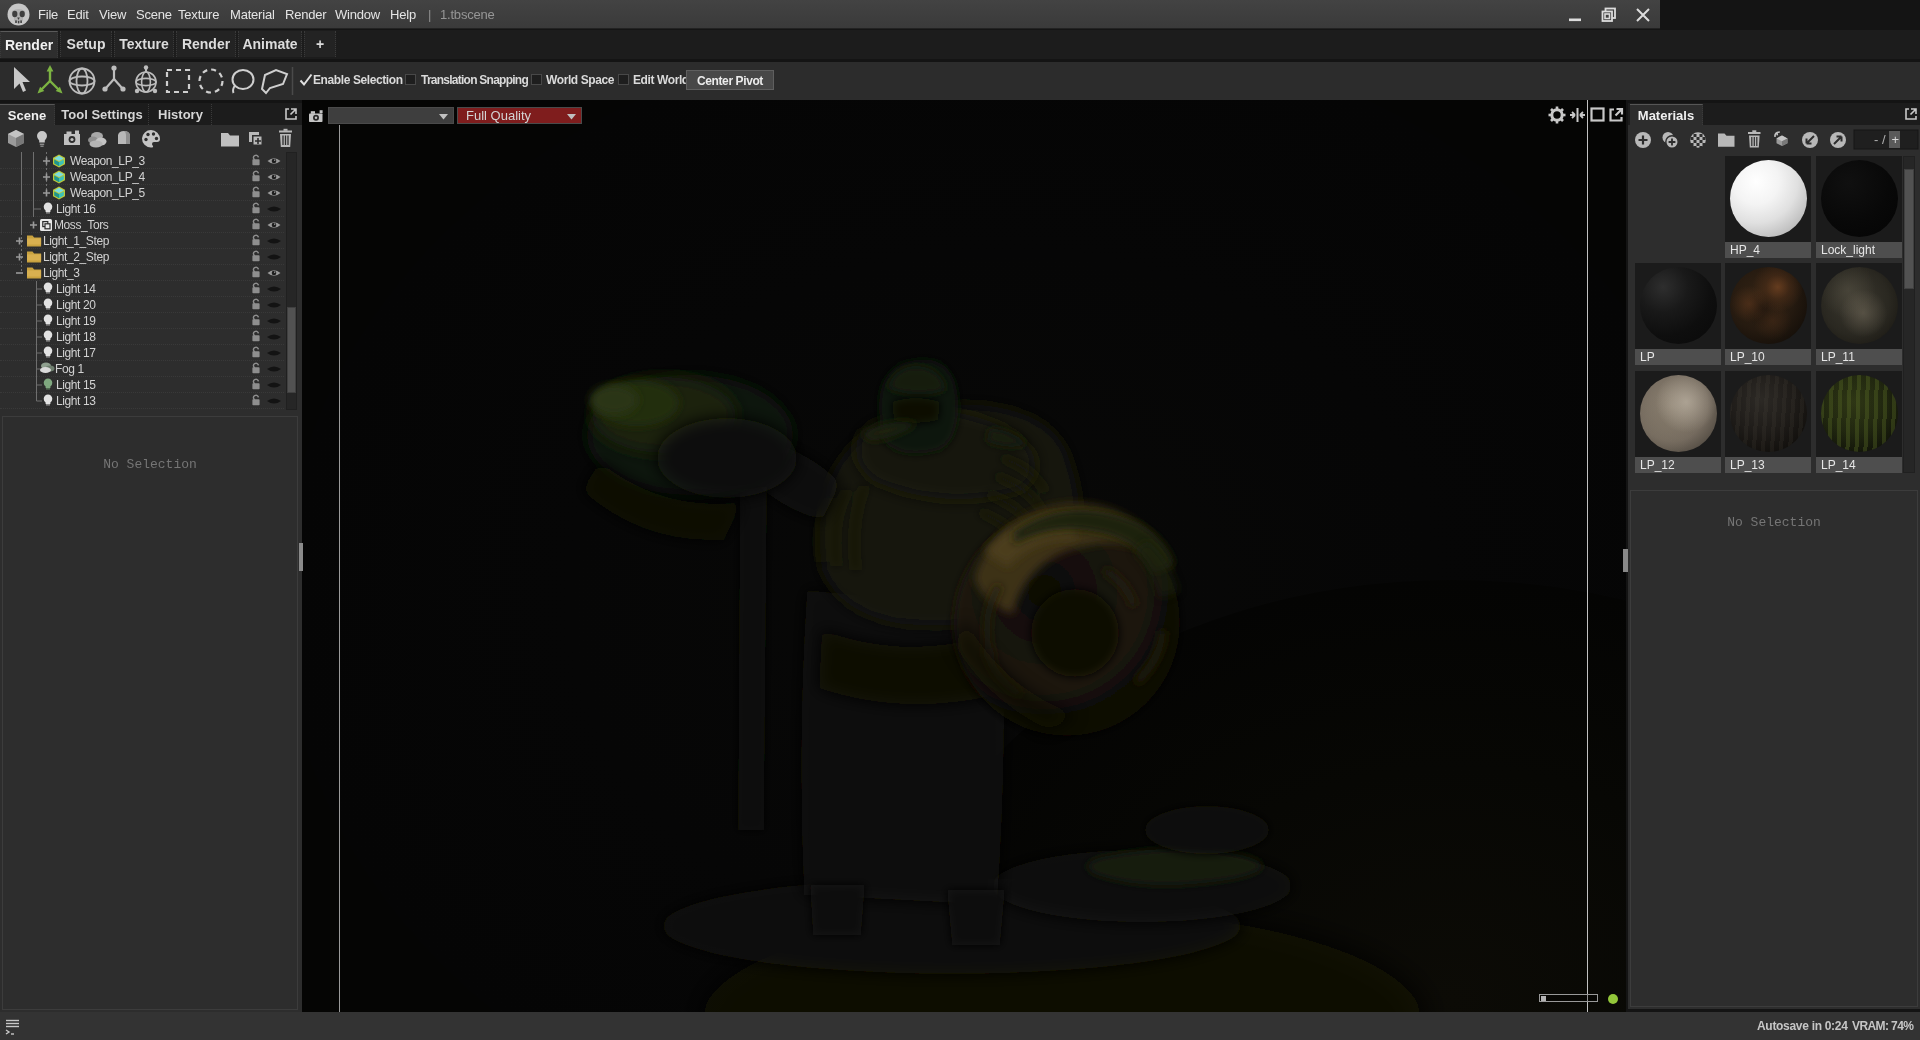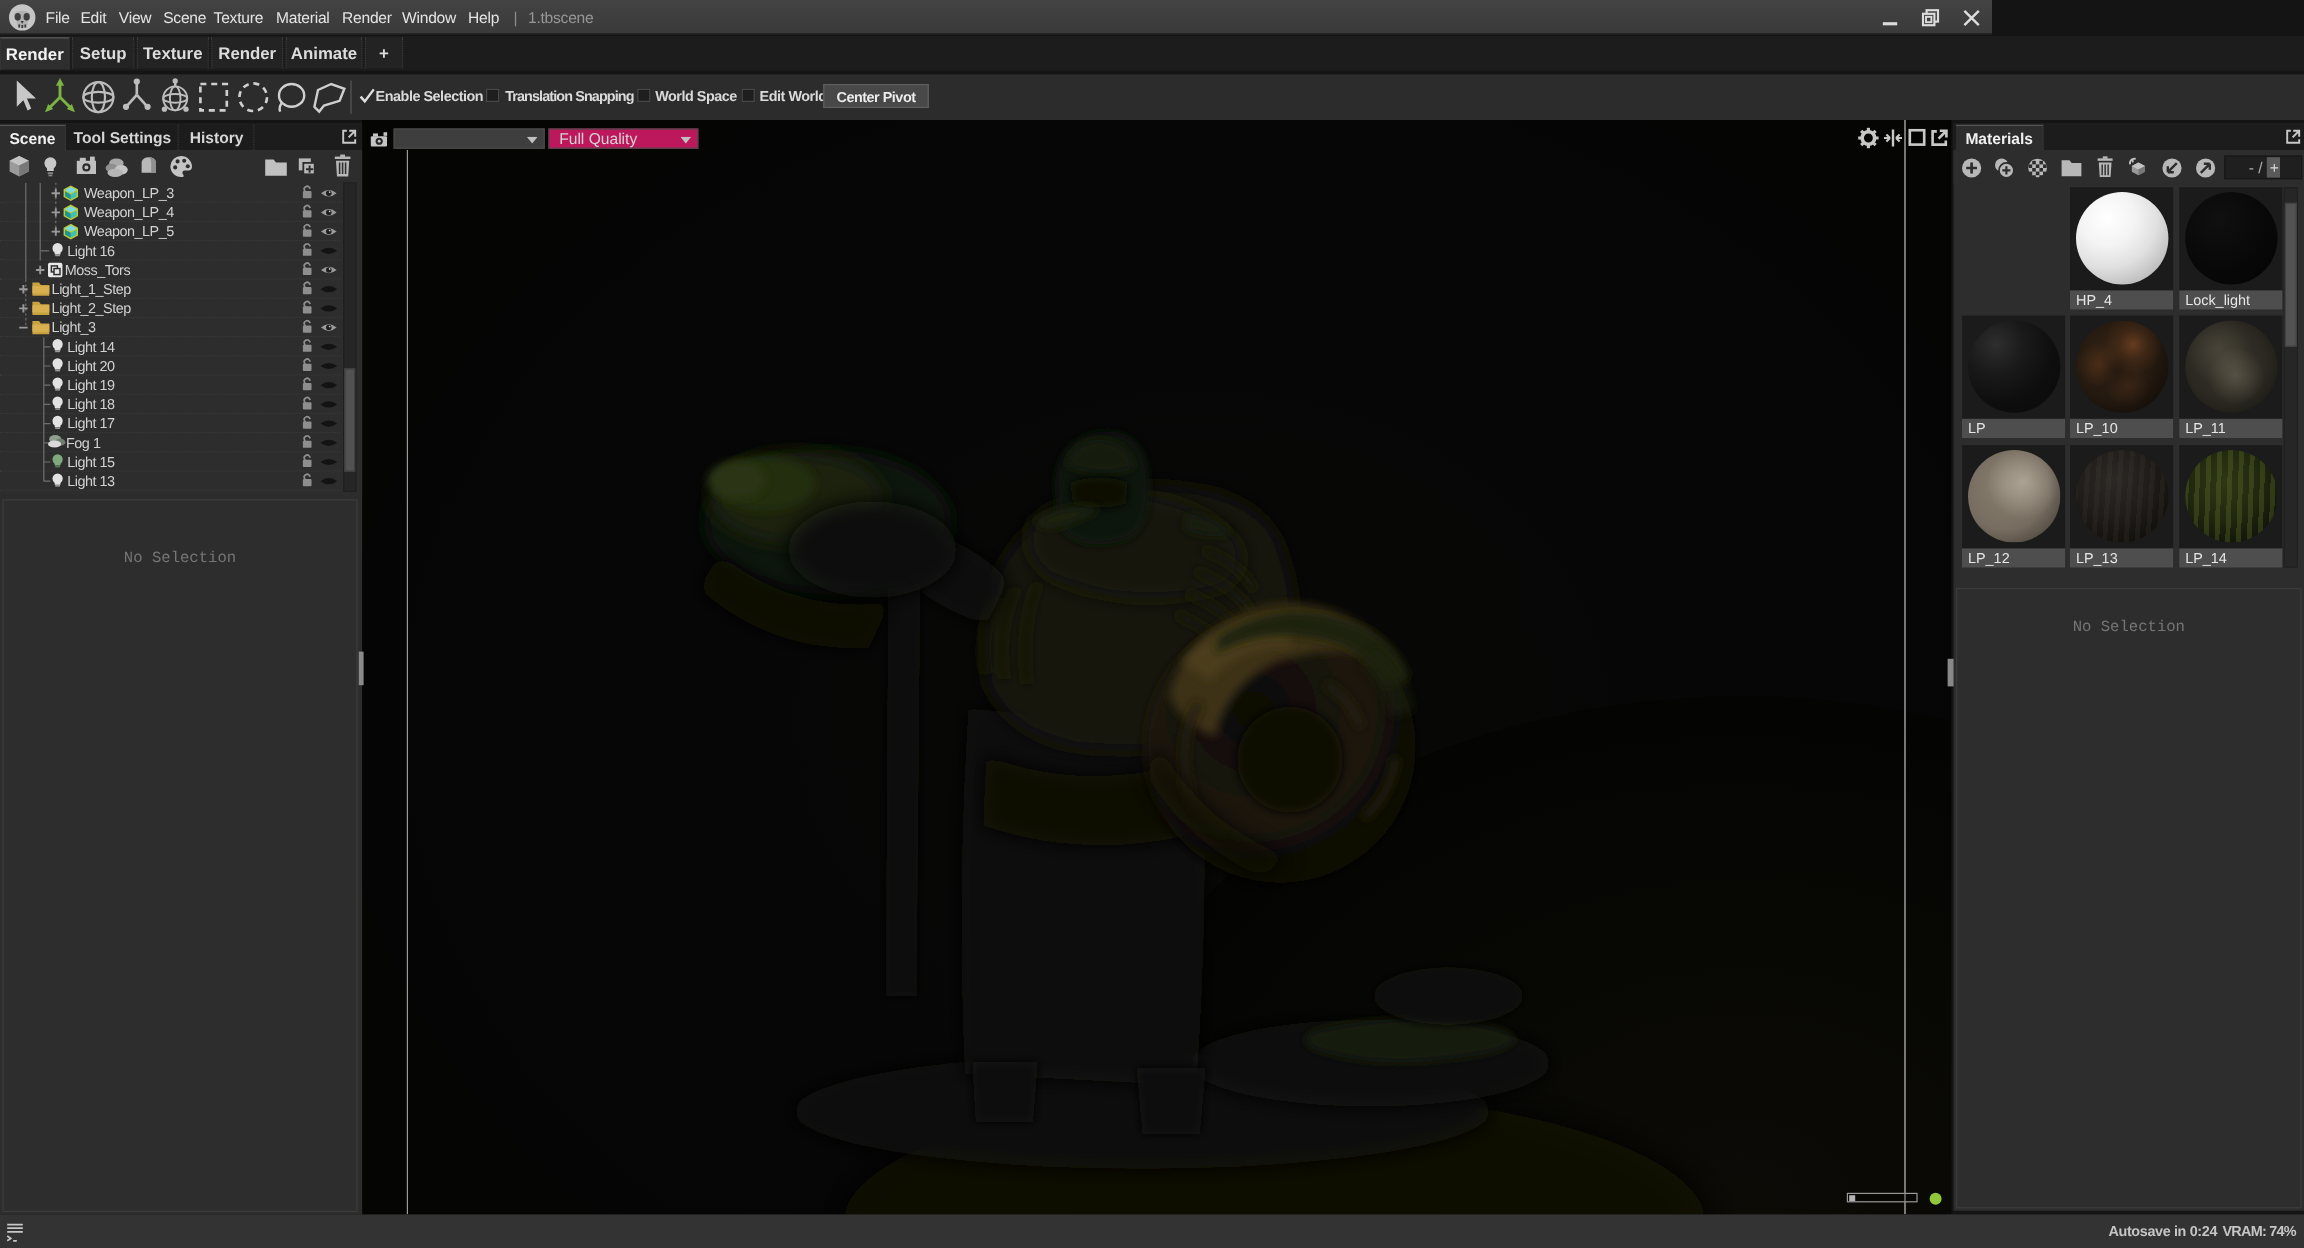--- a/index.html
+++ b/index.html
@@ -523,21 +523,21 @@
     <rect x="2.8" y="3.2" width="4.2" height="2.6" fill="#c4c4c4"></rect>
     <circle cx="8" cy="9.7" r="3" fill="#262626"></circle>
     <circle cx="8" cy="9.7" r="1.2" fill="#c4c4c4"></circle>
     <rect x="11.6" y="2.2" width="3" height="3" fill="#c4c4c4"></rect>
   </svg>
   <div class="abs" style="left:26px;top:7px;width:126px;height:17px;background:#3e3e3e;border:1px solid #4a4a4a">
     <svg class="abs" style="right:5px;top:6px" width="9" height="6">
           <path d="M0 0 L9 0 L4.5 5.5 Z" fill="#c0c0c0"></path>
         </svg>
   </div>
-  <div class="abs" style="left:155px;top:7px;width:125px;height:17px;background:#be185d;border:1px solid #4a4a4a;color:#d4d4d4;font-size:13px;line-height:16px;padding-left:8px">Full Quality
+  <div class="abs" style="left:155px;top:7px;width:125px;height:17px;background:#7f1d1d;border:1px solid #4a4a4a;color:#d4d4d4;font-size:13px;line-height:16px;padding-left:8px">Full Quality
     <svg class="abs" style="right:5px;top:6px" width="9" height="6">
           <path d="M0 0 L9 0 L4.5 5.5 Z" fill="#c0c0c0"></path>
         </svg>
   </div>
 
   <svg class="abs" style="left:1246px;top:6px" width="18" height="18" viewBox="0 0 18 18">
     <circle cx="9" cy="9" r="5.2" fill="none" stroke="#c8c8c8" stroke-width="3"></circle>
     <g stroke="#c8c8c8" stroke-width="2.6">
       <line x1="9" y1="0.5" x2="9" y2="4"></line>
           <line x1="9" y1="14" x2="9" y2="17.5"></line>

